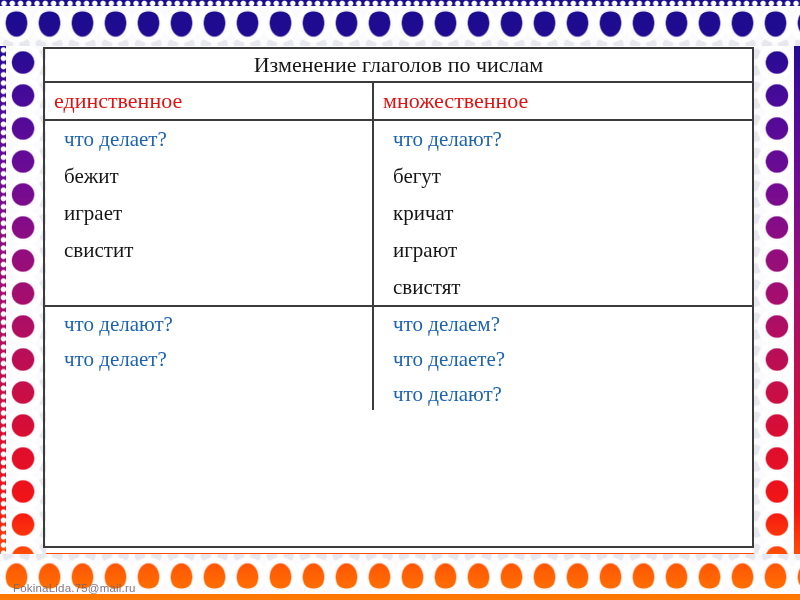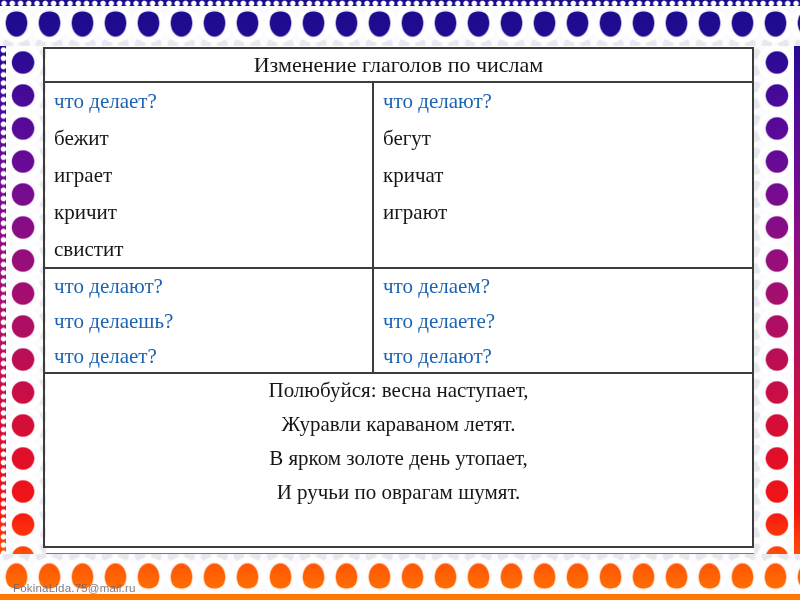--- a/index.html
+++ b/index.html
@@ -61,21 +61,21 @@
   .r-title{height:32px;align-items:center;justify-content:center;
            font-size:22px;}
   .r-head{height:38px;}
   .r-head .cell{font-size:22px;color:#e11212;line-height:36px;padding-left:9px;}
   .r-body1{height:186px;}
   .r-body1 .line{line-height:37px;}
   .r-body2{height:105px;}
   .r-body2 .line{line-height:35px;}
   .c-left{width:327px;}
   .c-right{width:380px;}
-  .cell .line{font-size:21px;padding-left:9px;white-space:nowrap;}
+  .cell .line{font-size:21px;padding-left:19px;white-space:nowrap;}
   .blue{color:#1c63b2;}
   .r-poem{height:136px;flex-direction:column;justify-content:center;}
   .r-poem .line{font-size:21px;line-height:34px;text-align:center;color:#161616;}
   .watermark{position:absolute;left:13px;bottom:6px;
      font-family:"Liberation Sans","DejaVu Sans",sans-serif;
      font-size:11.5px;color:#6a6470;opacity:.85;letter-spacing:.2px;}
 </style>
 </head>
 <body>
 
@@ -87,53 +87,50 @@
   <div class="lace lace-bottom"></div>
   <div class="lace lace-left"></div>
   <div class="lace lace-right"></div>
 
   <div class="tbl">
 
     <div class="row r-title">
       <span>Изменение глаголов по числам</span>
     </div>
 
+    <div class="row r-head">
+      <div class="cell c-left">единственное</div>
+      <div class="cell c-right right">множественное</div>
+    </div>
 
     <div class="row r-body1">
       <div class="cell c-left">
         <div class="line blue">что делает?</div>
         <div class="line">бежит</div>
         <div class="line">играет</div>
-        <div class="line">кричит</div>
         <div class="line">свистит</div>
       </div>
       <div class="cell c-right right">
         <div class="line blue">что делают?</div>
         <div class="line">бегут</div>
         <div class="line">кричат</div>
         <div class="line">играют</div>
+        <div class="line">свистят</div>
       </div>
     </div>
 
     <div class="row r-body2">
       <div class="cell c-left">
         <div class="line blue">что делают?</div>
-        <div class="line blue">что делаешь?</div>
         <div class="line blue">что делает?</div>
       </div>
       <div class="cell c-right right">
         <div class="line blue">что делаем?</div>
         <div class="line blue">что делаете?</div>
         <div class="line blue">что делают?</div>
       </div>
     </div>
 
-    <div class="row r-poem">
-      <div class="line">Полюбуйся: весна наступает,</div>
-      <div class="line">Журавли караваном летят.</div>
-      <div class="line">В ярком золоте день утопает,</div>
-      <div class="line">И ручьи по оврагам шумят.</div>
-    </div>
 
   </div>
 
   <div class="watermark">FokinaLida.75@mail.ru</div>
 </div>
 
 </body></html>

